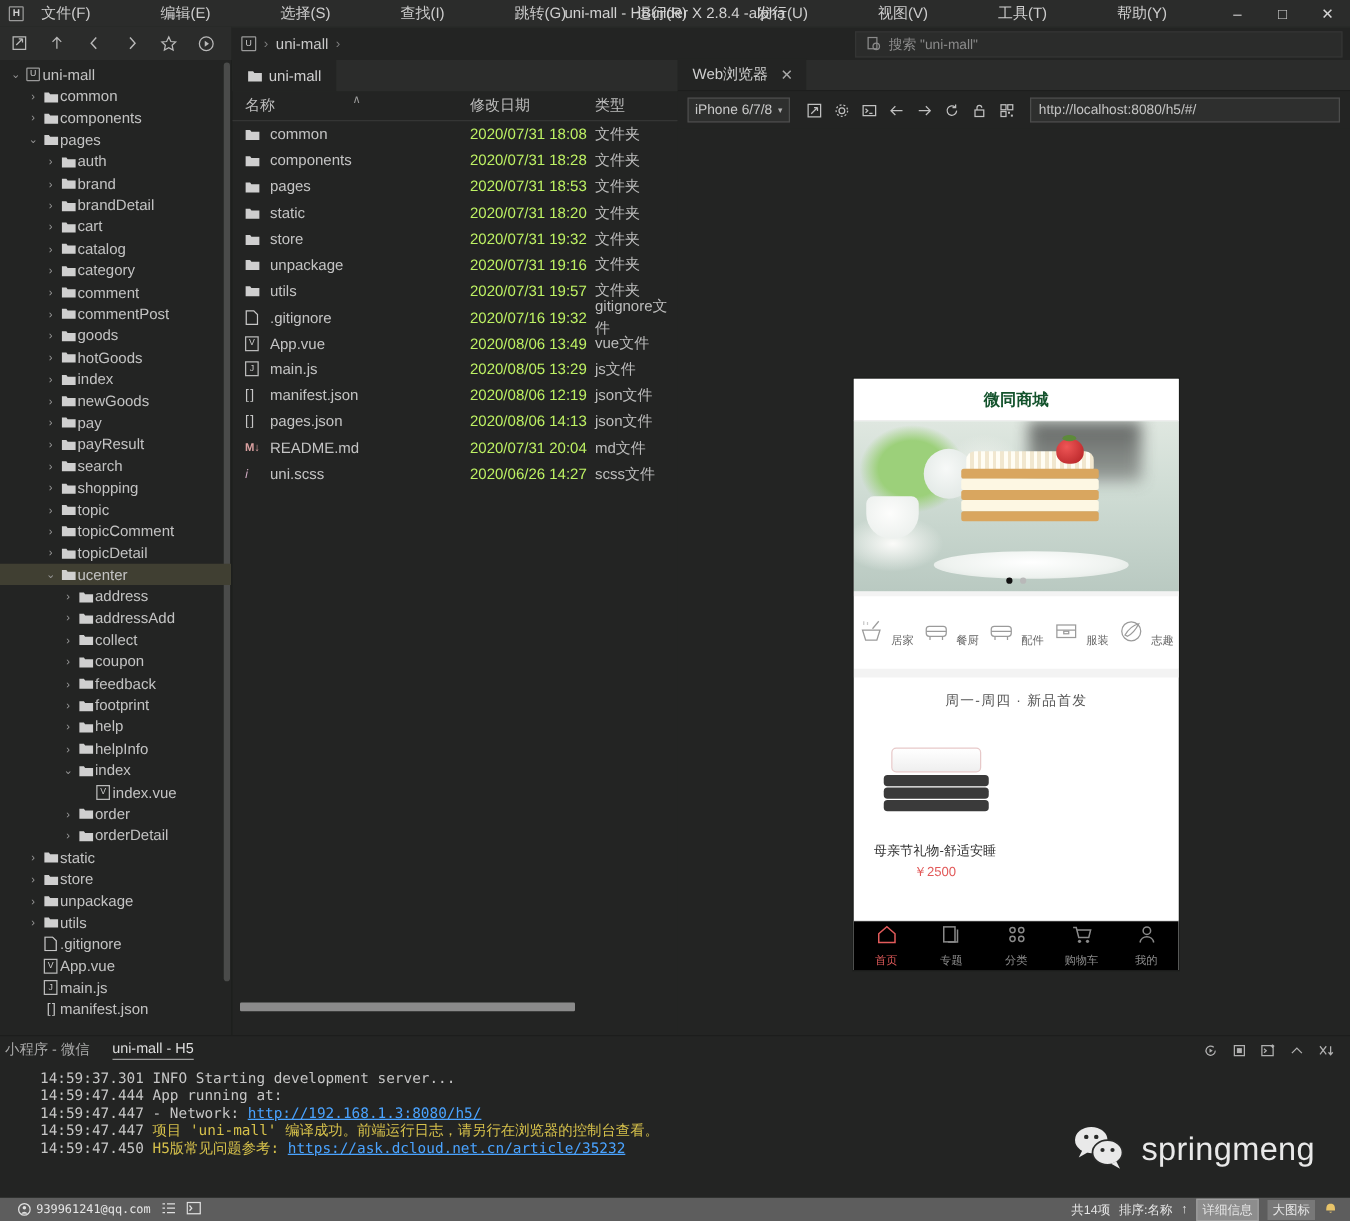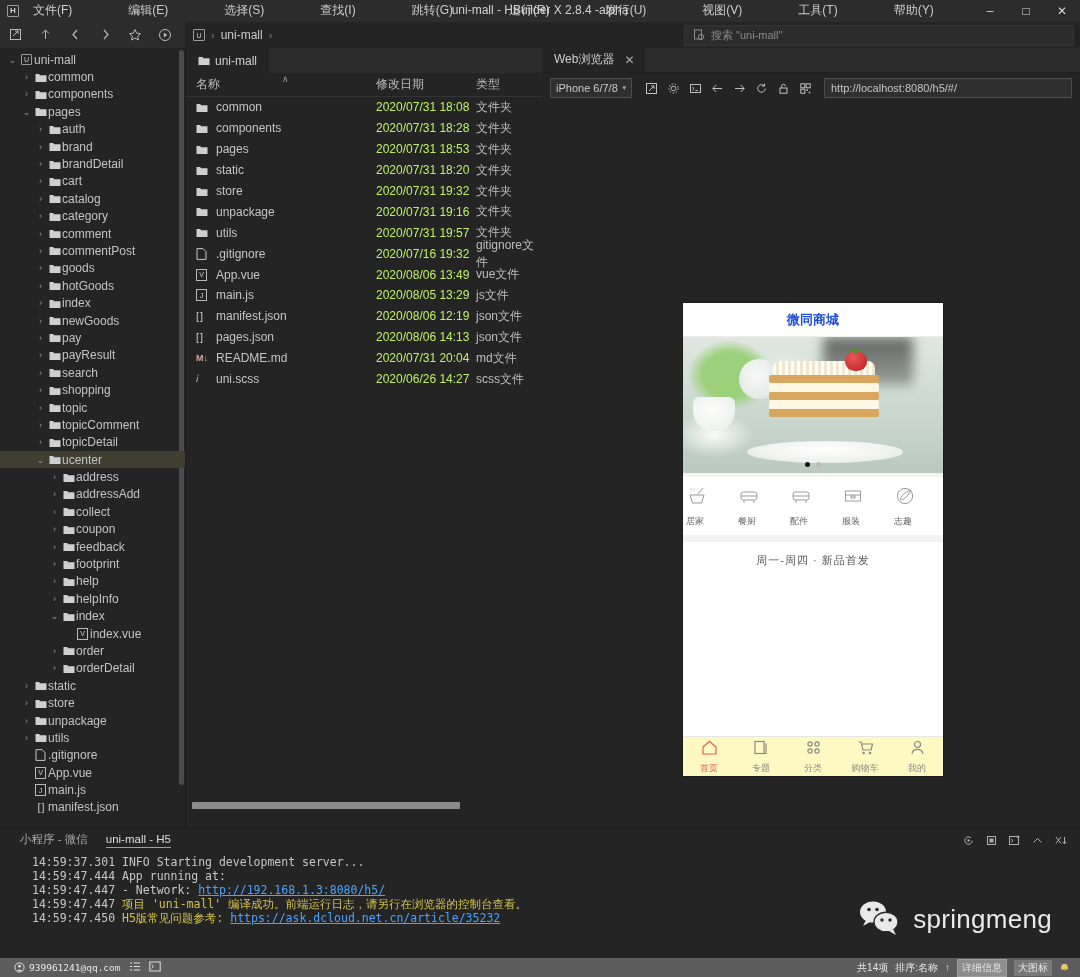--- a/index.html
+++ b/index.html
@@ -139,21 +139,21 @@
   }
   .stage { flex: 1; position: relative; background: #232423; overflow: hidden; }
 
   
   .phone {
     position: absolute; left: 141px; top: 200px; width: 260px; height: 473px;
     background: #fff; overflow: hidden; box-shadow: 0 0 0 1px #1b1c1b;
   }
   .ph-nav {
     height: 34px; background: #fff; display: flex; align-items: center; justify-content: center;
-    font-size: 13px; font-weight: bold; color: #1d4ed8; border-bottom: 1px solid #eee;
+    font-size: 13px; font-weight: bold; color: #14532d; border-bottom: 1px solid #eee;
   }
   .ph-banner {
     height: 136px; position: relative; overflow: hidden;
     background:
       radial-gradient(ellipse 60px 50px at 18% 28%, #9cd07a 0%, #9cd07a 45%, rgba(156,208,122,0) 70%),
       radial-gradient(ellipse 46px 42px at 40% 30%, #f2f4ef 0%, rgba(242,244,239,0) 72%),
       radial-gradient(ellipse 54px 30px at 12% 72%, #fbfbf9 0%, rgba(251,251,249,0) 75%),
       linear-gradient(180deg, #dfe7e0 0%, #cfdcd4 42%, #b9c9c1 100%);
   }
   .cake {
@@ -195,21 +195,21 @@
     background: linear-gradient(180deg,#4d4f4e,#8e938f); filter: blur(6px); opacity: .85;
   }
   .dots { position: absolute; left: 0; right: 0; bottom: 6px; display: flex; gap: 6px; justify-content: center; }
   .dot { width: 5px; height: 5px; border-radius: 50%; background: #b9b9b9; }
   .dot.on { background: #111; }
 
   .ph-cats {
     height: 62px; background: #fff; display: flex; align-items: center; justify-content: space-around;
     border-top: 4px solid #f3f3f3;
   }
-  .cat { display: flex; flex-direction: column; align-items: flex-start; gap: 5px; width: 46px; }
+  .cat { display: flex; flex-direction: row; align-items: flex-end; gap: 5px; width: 46px; }
   .cat .cname { font-size: 9px; color: #666; }
   .ph-sep { height: 7px; background: #f3f3f3; }
   .ph-secttl { text-align: center; font-size: 11px; color: #555; padding: 11px 0 6px; letter-spacing: 1px; }
   .ph-goods { display: flex; }
   .good { width: 50%; display: flex; flex-direction: column; align-items: center; padding-top: 14px; }
   .good .gimg { width: 110px; height: 72px; position: relative; }
   .good .gname { font-size: 10.5px; color: #333; margin-top: 14px; white-space: nowrap; }
   .good .gprice { font-size: 10.5px; color: #e25a5a; margin-top: 3px; }
   .pillowstack { position: absolute; left: 14px; top: 18px; width: 84px; height: 40px; }
   .pillowstack i { position: absolute; left: 0; width: 84px; height: 9px; background: #3a3a3a; border-radius: 3px; display: block; }
@@ -231,30 +231,30 @@
     border-radius: 0 0 16px 16px;
   }
   .panA:after { content:""; position:absolute; right:-24px; top:3px; width:28px; height:4px; background:#3c2d26; border-radius:3px; }
   .panB {
     position: absolute; left: 48px; top: 36px; width: 36px; height: 18px; background: #5cc0b6;
     border-radius: 0 0 15px 15px;
   }
   .panB:after { content:""; position:absolute; right:-22px; top:2px; width:26px; height:4px; background:#3c2d26; border-radius:3px; }
 
   .ph-tabbar {
-    position: absolute; left: 0; right: 0; bottom: 0; height: 40px; background: #fef9c3;
+    position: absolute; left: 0; right: 0; bottom: 0; height: 40px; background: #000000;
     border-top: 1px solid #e6e6e6; display: flex; align-items: center;
   }
   .tb { flex: 1; display: flex; flex-direction: column; align-items: center; gap: 3px; color: #8a8a8a; }
   .tb .tname { font-size: 9px; }
   .tb.on { color: #e35b5b; }
 
   
   .console { height: 130px; flex: 0 0 130px; background: #232423; display: flex; flex-direction: column; border-top: 1px solid #1c1d1c; position: relative; }
-  .ctabs { height: 22px; display: flex; align-items: center; padding-left: 20px; gap: 18px; }
+  .ctabs { height: 22px; display: flex; align-items: center; padding-left: 4px; gap: 18px; }
   .ctab { font-size: 11.5px; color: #a9a9a9; padding-bottom: 2px; }
   .ctab.on { color: #dedede; border-bottom: 1px solid #9e9e9e; }
   .cicons { margin-left: auto; display: flex; gap: 4px; padding-right: 10px; }
   .cicon { width: 19px; height: 18px; display: flex; align-items: center; justify-content: center; color: #b0b0b0; }
   .clog { flex: 1; padding: 4px 0 0 12px; font-family: "DejaVu Sans Mono", "Liberation Mono", monospace; font-size: 11.5px; line-height: 14px; }
   .lrow { white-space: nowrap; margin-left: 20px; }
   .ts { color: #c6c6c6; }
   .kw { color: #c6c6c6; }
   .lnk { color: #4aa3ff; text-decoration: underline; }
   .ok { color: #d6c14b; }
@@ -1045,20 +1045,32 @@
                     <path d="M6 14 C9 9 13 6 17 5 C15 9 12 13 8 15 Z" fill="none" stroke="#9b9b9b"></path>
                   </svg></span>
                 <span class="cname">志趣</span>
               </div>
             </div>
 
           <div class="ph-sep"></div>
           <div class="ph-secttl">周一-周四 · 新品首发</div>
 
           <div class="ph-goods">
+            <div class="good">
+              <div class="gimg">
+                <div class="pillowstack">
+                  <div class="pillowtop"></div>
+                  <i style="top:14px"></i>
+                    <i style="top:24px"></i>
+                    <i style="top:34px"></i>
+                </div>
+              </div>
+              <div class="gname">母亲节礼物-舒适安睡</div>
+              <div class="gprice">￥2500</div>
+            </div>
           </div>
 
           <div class="ph-tabbar" id="phone-tabbar">
               <div class="tb on">
                 <span><svg width="17" height="17" viewBox="0 0 17 17">
                     <path d="M2 8 L8.5 2.4 L15 8 V15 H2 Z" fill="none" stroke="currentColor" stroke-width="1.2"></path>
                   </svg></span>
                 <span class="tname">首页</span>
               </div>
               <div class="tb">

